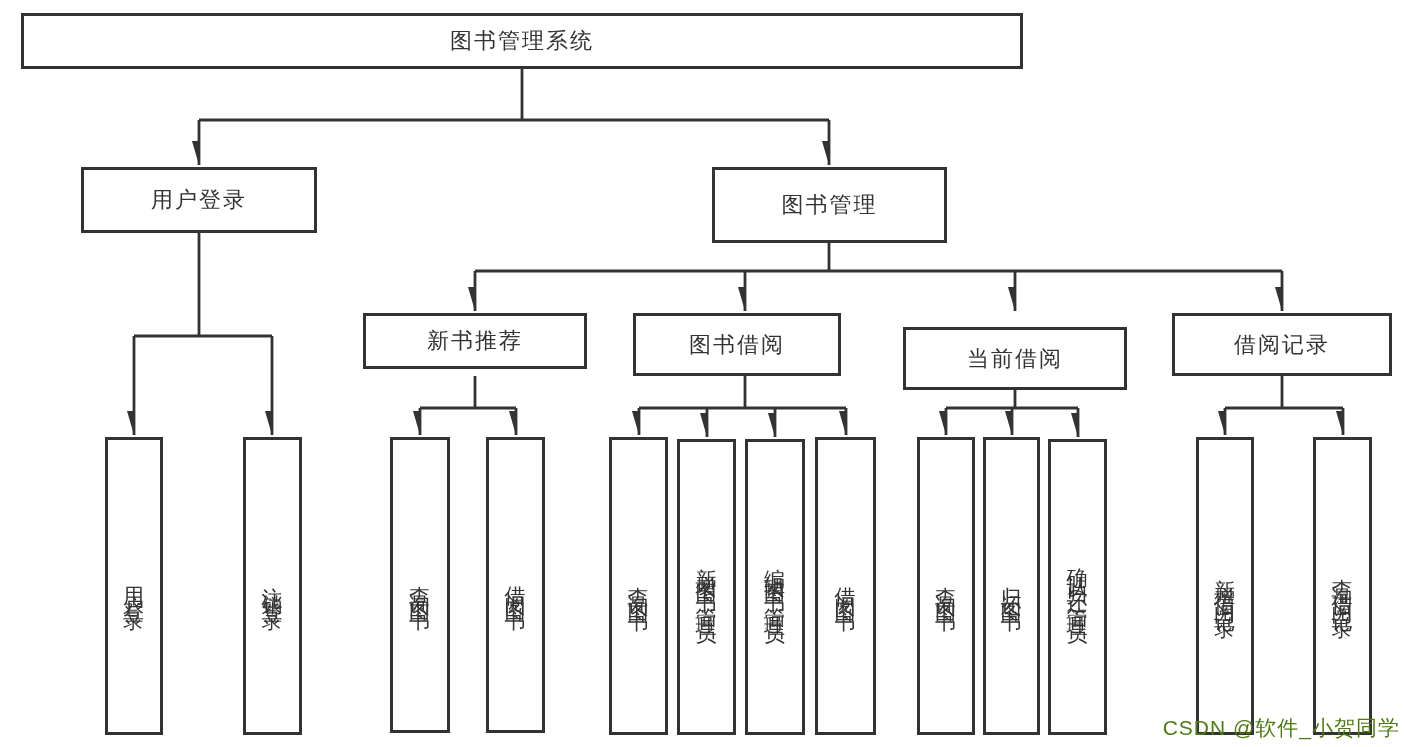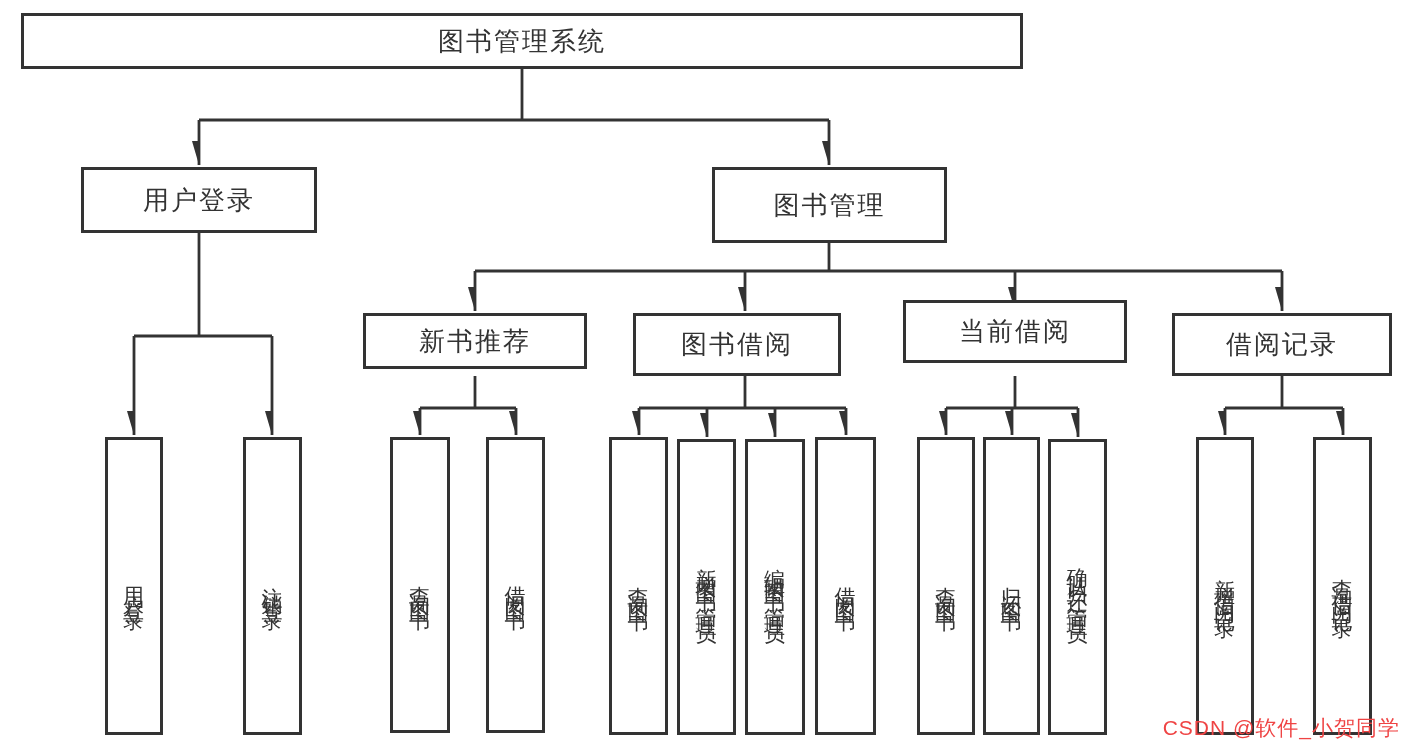--- a/index.html
+++ b/index.html
@@ -13,39 +13,39 @@
   }
   .wires{position:absolute;left:0;top:0;width:1405px;height:747px;}
   .node{
     position:absolute;
     box-sizing:border-box;
     border:3px solid #333333;
     background:#ffffff;
     display:flex;
     align-items:center;
     justify-content:center;
-    font-size:26px;
+    font-size:22px;
     letter-spacing:2px;
     text-align:center;
   }
   .node.v{
     writing-mode:vertical-rl;
     text-orientation:mixed;
     font-size:21px;
     letter-spacing:8px;
     padding:6px 0;
     line-height:1;
   }
   .watermark{
     position:absolute;
     right:5px;
     bottom:5px;
     font-size:21px;
     letter-spacing:1px;
-    color:#ef4444;
+    color:#4d7c0f;
     white-space:nowrap;
   }
 </style>
 </head>
 <body>
 
 <div class="canvas">
 
   <svg class="wires" width="1405" height="747" viewBox="0 0 1405 747" xmlns="http://www.w3.org/2000/svg">
     <defs>
@@ -97,21 +97,21 @@
     </g>
   </svg>
 
   <div class="node" style="left:21px;top:13px;width:1002px;height:56px">图书管理系统</div>
 
   <div class="node" style="left:81px;top:167px;width:236px;height:66px">用户登录</div>
   <div class="node" style="left:712px;top:167px;width:235px;height:76px">图书管理</div>
 
   <div class="node" style="left:363px;top:313px;width:224px;height:56px">新书推荐</div>
   <div class="node" style="left:633px;top:313px;width:208px;height:63px">图书借阅</div>
-  <div class="node" style="left:903px;top:300px;width:224px;height:63px">当前借阅</div>
+  <div class="node" style="left:903px;top:327px;width:224px;height:63px">当前借阅</div>
   <div class="node" style="left:1172px;top:313px;width:220px;height:63px">借阅记录</div>
 
   <div class="node v" style="left:105px;top:437px;width:58px;height:298px">用户登录</div>
   <div class="node v" style="left:243px;top:437px;width:59px;height:298px">注销登录</div>
 
   <div class="node v" style="left:390px;top:437px;width:60px;height:296px">查询图书</div>
   <div class="node v" style="left:486px;top:437px;width:59px;height:296px">借阅图书</div>
 
   <div class="node v" style="left:609px;top:437px;width:59px;height:298px">查询图书</div>
   <div class="node v" style="left:677px;top:439px;width:59px;height:296px">新增图书（管理员）</div>

